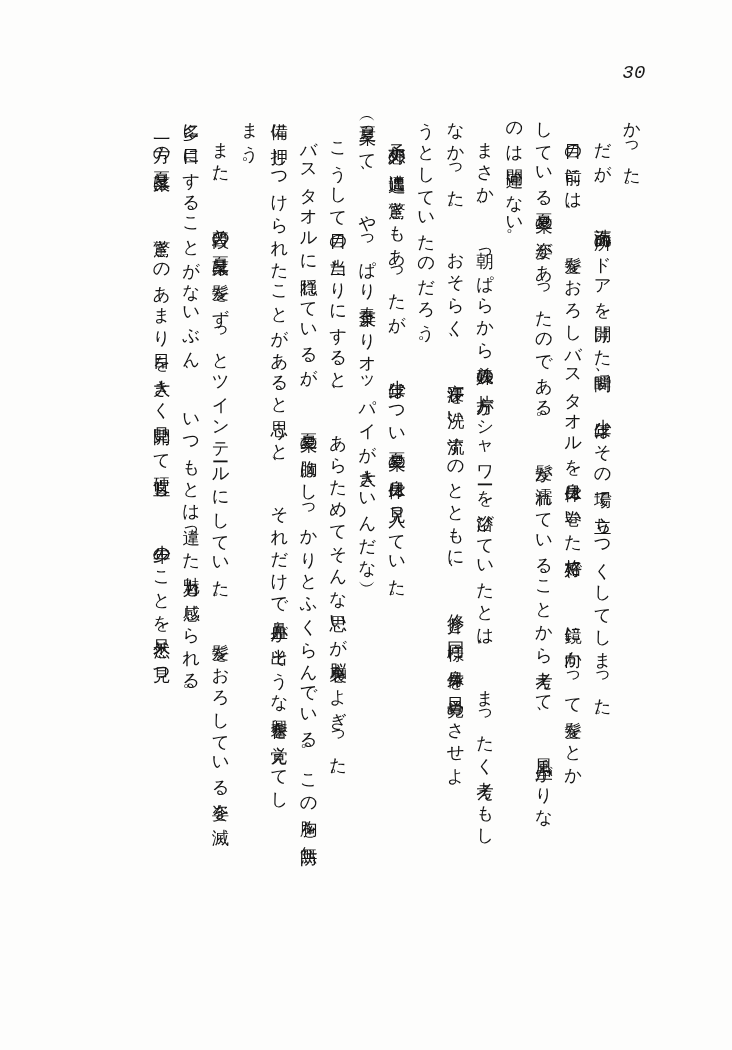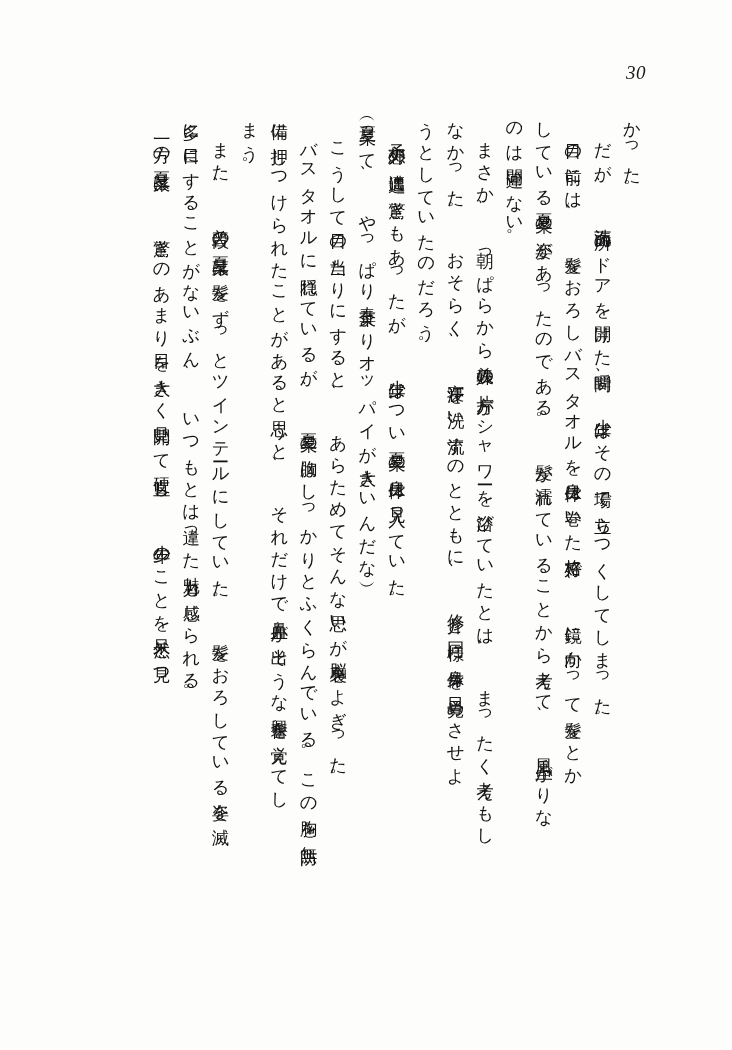--- a/index.html
+++ b/index.html
@@ -22,21 +22,21 @@
     background: #fdfdfc;
   }
 
   
   #page-number {
     position: absolute;
     top: 62px;
     right: 86px;
     font-size: 19px;
     font-style: italic;
-    font-family: Liberation Serif, serif;
+    font-family: Liberation Mono, monospace;
     color: #1a1a1a;
     letter-spacing: 0.5px;
   }
 
   
   #text-block {
     position: absolute;
     top: 110px;
     right: 92px;
     left: 92px;

